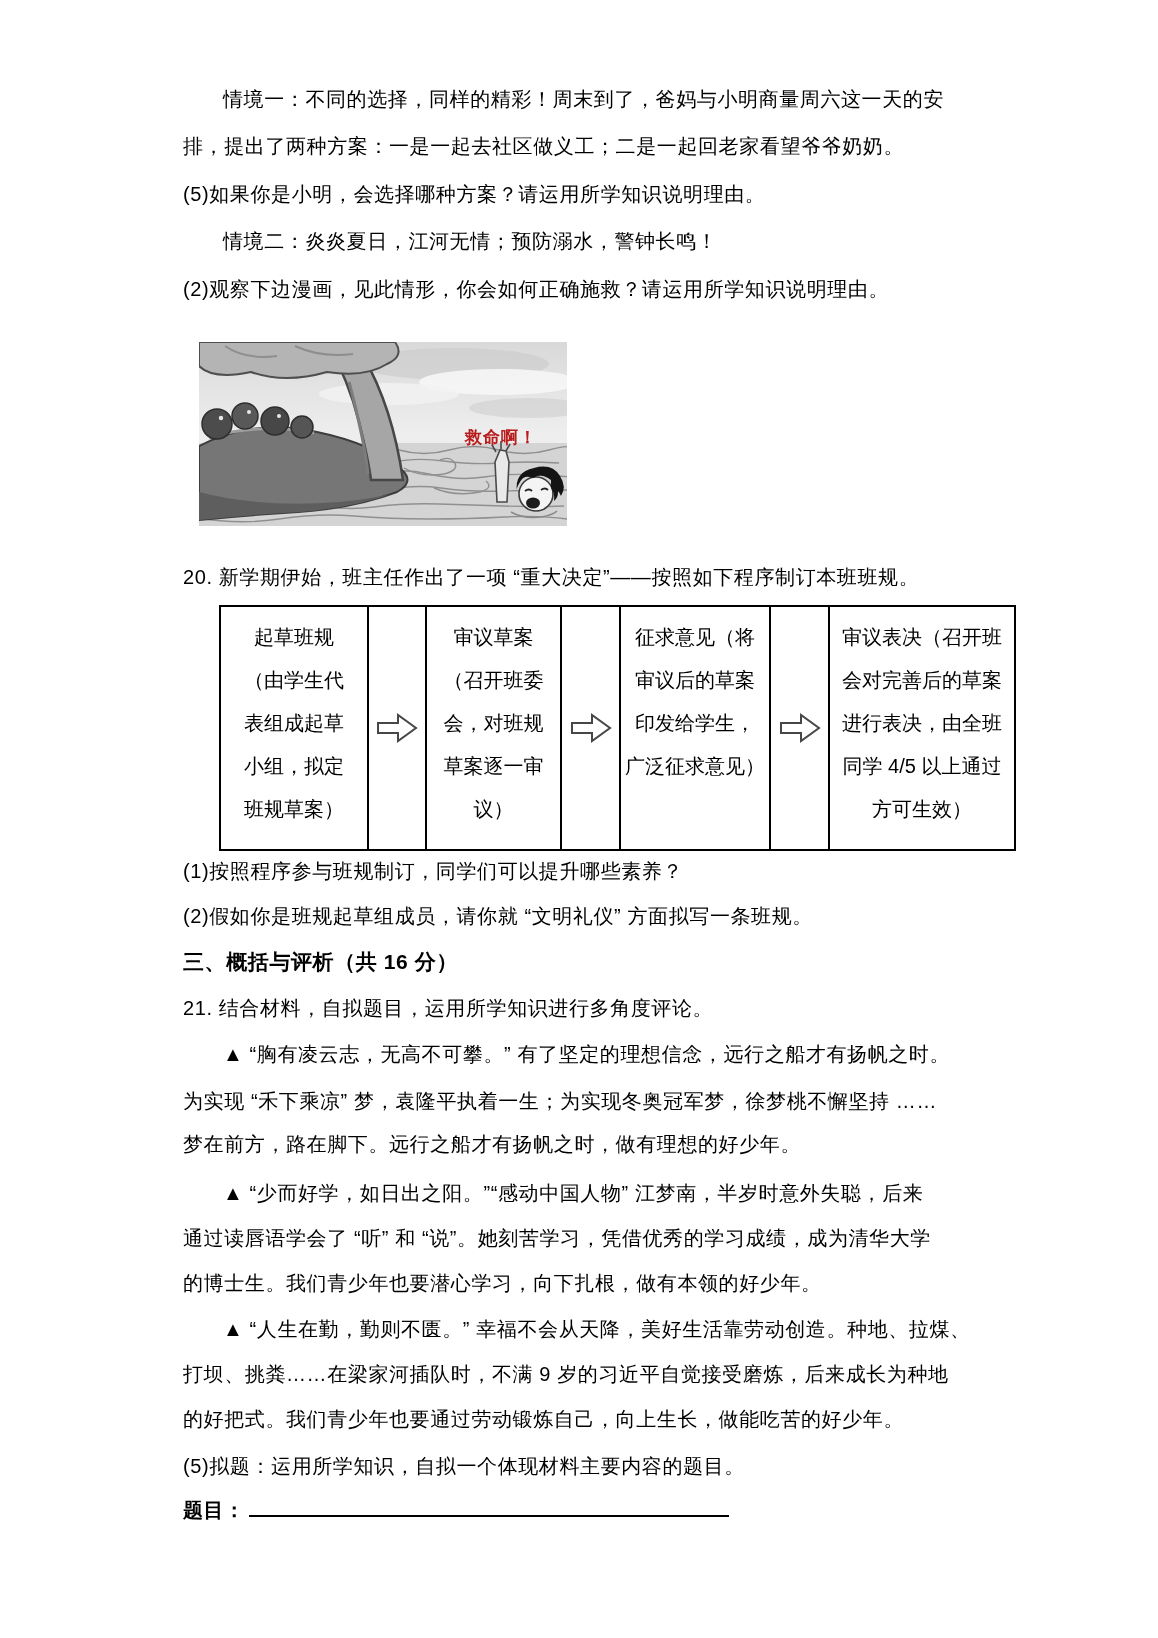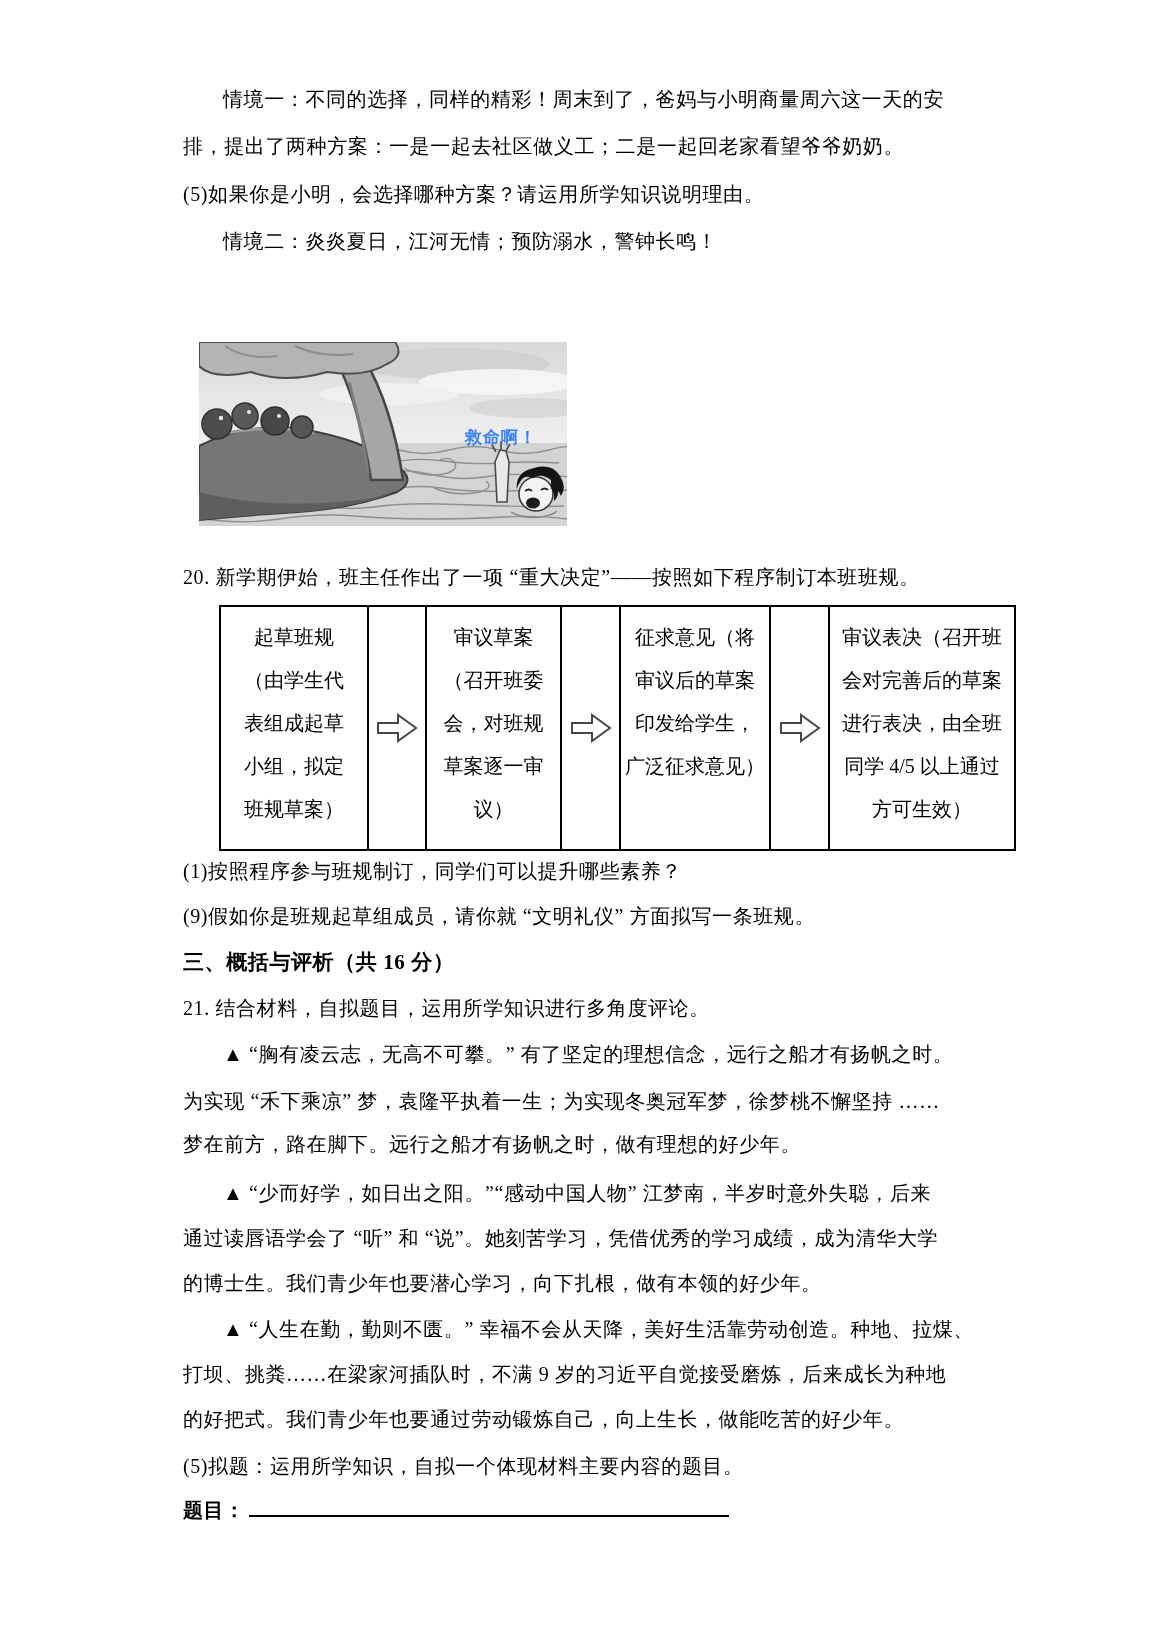--- a/index.html
+++ b/index.html
@@ -1,20 +1,20 @@
 <!DOCTYPE html>
 <html><head>
 <meta charset="utf-8">
 <style>
   html,body { margin:0; padding:0; background:#ffffff; }
   .page {
     position:relative;
     width:1158px; height:1638px;
     background:#ffffff;
-    font-family:Liberation Serif, serif;
+    font-family:Liberation Sans, sans-serif;
     color:#000;
     overflow:hidden;
   }
   .ln {
     position:absolute;
     left:183px;
     width:800px;
     font-size:20px;
     line-height:26px;
     letter-spacing:0.6px;
@@ -50,21 +50,21 @@
   .flowtable .last { border-right:none; }
 
   
   .comic {
     position:absolute; left:199px; top:342px;
     width:368px; height:184px;
   }
   .comic svg { display:block; }
   .comic .cry {
     position:absolute; left:266px; top:84px;
-    font-size:17px; font-weight:bold; color:#3b82f6;
+    font-size:17px; font-weight:bold; color:#b91c1c;
     letter-spacing:1px; white-space:nowrap;
   }
 
   
   .blank {
     display:inline-block;
     width:480px; height:20px;
     border-bottom:2px solid #000;
     margin-left:4px;
     vertical-align:baseline;
@@ -72,20 +72,21 @@
 </style>
 </head>
 <body>
 
 <div class="page">
 
   <div class="ln indent" style="top:86px">情境一：不同的选择，同样的精彩！周末到了，爸妈与小明商量周六这一天的安</div>
   <div class="ln" style="top:133px">排，提出了两种方案：一是一起去社区做义工；二是一起回老家看望爷爷奶奶。</div>
   <div class="ln" style="top:181px">(5)如果你是小明，会选择哪种方案？请运用所学知识说明理由。</div>
   <div class="ln indent" style="top:228px">情境二：炎炎夏日，江河无情；预防溺水，警钟长鸣！</div>
+  <div class="ln" style="top:276px">(2)观察下边漫画，见此情形，你会如何正确施救？请运用所学知识说明理由。</div>
 
   <div class="comic">
     <svg width="368" height="184" viewBox="0 0 368 184">
       <defs>
         <linearGradient id="sky" x1="0" y1="0" x2="0" y2="1">
           <stop offset="0" stop-color="#d9d9d9"></stop>
           <stop offset="0.45" stop-color="#ececec"></stop>
           <stop offset="0.62" stop-color="#f2f2f2"></stop>
           <stop offset="1" stop-color="#cccccc"></stop>
         </linearGradient>
@@ -183,21 +184,21 @@
         </svg>
     </div>
     <div class="tcell last">审议表决（召开班
 会对完善后的草案
 进行表决，由全班
 同学 4/5 以上通过
 方可生效）</div>
   </div>
 
   <div class="ln" style="top:858px">(1)按照程序参与班规制订，同学们可以提升哪些素养？</div>
-  <div class="ln" style="top:903px">(9)假如你是班规起草组成员，请你就 “文明礼仪” 方面拟写一条班规。</div>
+  <div class="ln" style="top:903px">(2)假如你是班规起草组成员，请你就 “文明礼仪” 方面拟写一条班规。</div>
 
   <div class="ln heading" style="top:949px">三、概括与评析（共 16 分）</div>
   <div class="ln" style="top:995px">21. 结合材料，自拟题目，运用所学知识进行多角度评论。</div>
 
   <div class="ln indent" style="top:1041px">▲ “胸有凌云志，无高不可攀。” 有了坚定的理想信念，远行之船才有扬帆之时。</div>
   <div class="ln" style="top:1088px">为实现 “禾下乘凉” 梦，袁隆平执着一生；为实现冬奥冠军梦，徐梦桃不懈坚持 ……</div>
   <div class="ln" style="top:1131px">梦在前方，路在脚下。远行之船才有扬帆之时，做有理想的好少年。</div>
 
   <div class="ln indent" style="top:1180px">▲ “少而好学，如日出之阳。”“感动中国人物” 江梦南，半岁时意外失聪，后来</div>
   <div class="ln" style="top:1270px">的博士生。我们青少年也要潜心学习，向下扎根，做有本领的好少年。</div>

